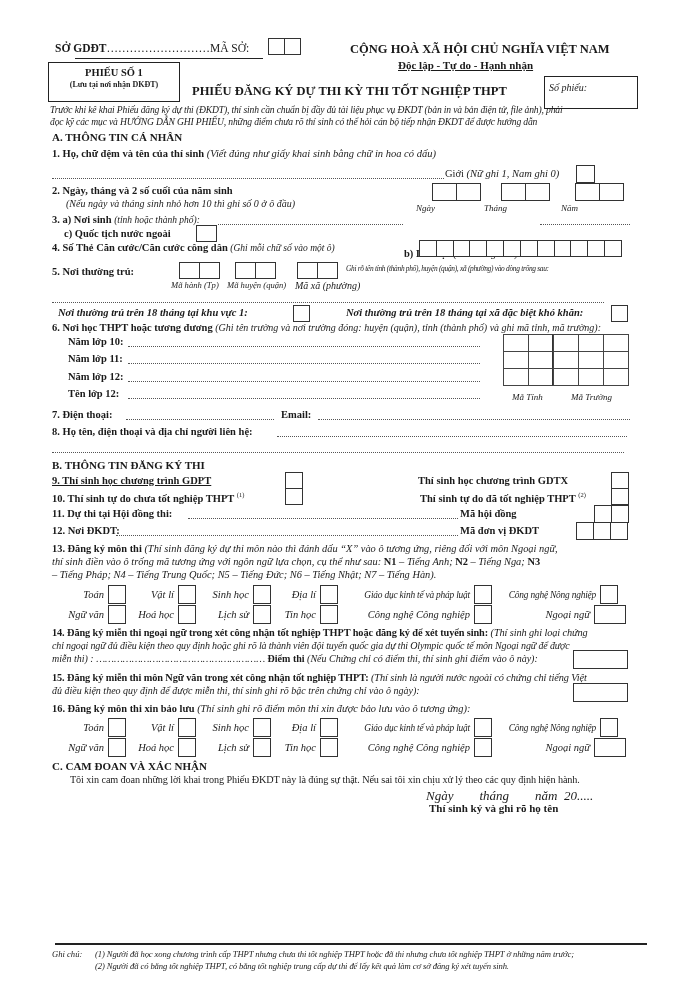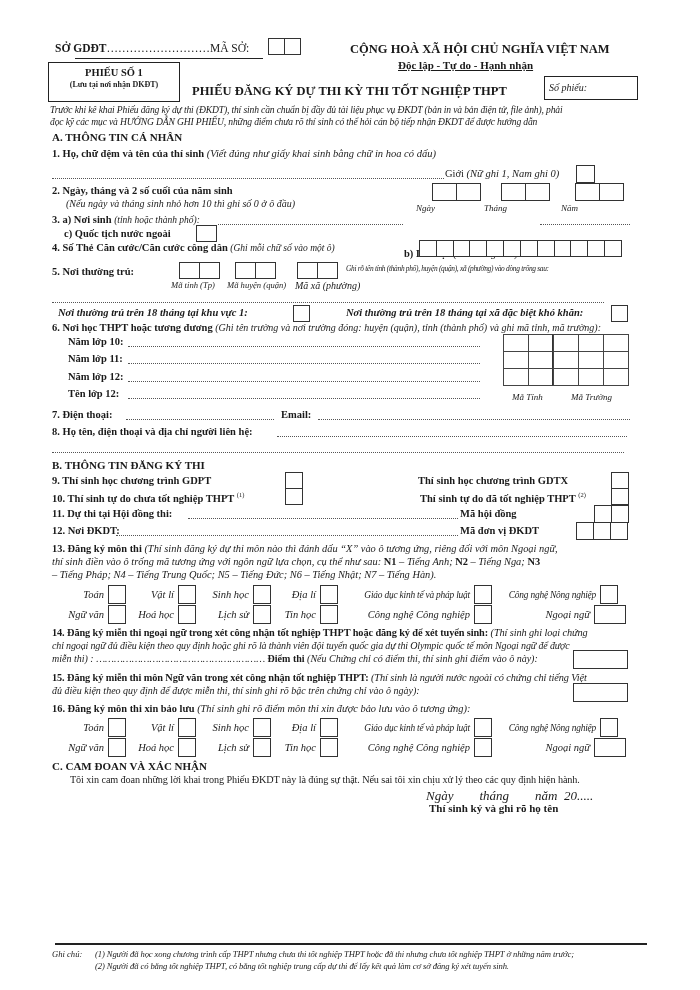--- a/index.html
+++ b/index.html
@@ -63,21 +63,21 @@
 <div class="abs b" style="left:350px;top:42px;font-size:12.5px;">CỘNG HOÀ XÃ HỘI CHỦ NGHĨA VIỆT NAM</div>
 <div class="abs b u" style="left:398px;top:59px;font-size:11px;">Độc lập - Tự do - Hạnh nhận</div>
 
 <div style="position:absolute;left:48px;top:62px;width:132px;height:40px;border:1.5px solid #222;text-align:center;">
   <div class="b" style="font-size:10.5px;margin-top:4px;">PHIẾU SỐ 1</div>
   <div class="b tiny" style="font-size:8px;margin-top:2px;">(Lưu tại nơi nhận DKĐT)</div>
 </div>
 
 <div class="abs b" style="left:192px;top:84px;font-size:12.5px;">PHIẾU ĐĂNG KÝ DỰ THI KỲ THI TỐT NGHIỆP THPT</div>
 
-<div style="position:absolute;left:544px;top:76px;width:94px;height:24px;border:1.3px solid #222;">
+<div style="position:absolute;left:544px;top:76px;width:94px;height:33px;border:1.3px solid #222;">
   <span class="i" style="position:absolute;left:4px;top:5px;font-size:10px;">Số phiếu:</span>
 </div>
 
 <div class="abs i" style="left:50px;top:104px;font-size:9.6px;letter-spacing:-0.15px;">Trước khi kê khai Phiếu đăng ký dự thi (ĐKDT), thí sinh cần chuẩn bị đầy đủ tài liệu phục vụ ĐKDT (bản in và bản điện tử, file ảnh), phải</div>
 <div class="abs i" style="left:50px;top:116px;font-size:9.6px;letter-spacing:-0.15px;">đọc kỹ các mục và HƯỚNG DẪN GHI PHIẾU, những điểm chưa rõ thí sinh có thể hỏi cán bộ tiếp nhận ĐKDT để được hướng dẫn</div>
 
 <div class="abs b" style="left:52px;top:131px;font-size:11px;">A. THÔNG TIN CÁ NHÂN</div>
 
 <div class="abs" style="left:52px;top:148px;font-size:10.5px;">
   <span class="b">1. Họ, chữ đệm và tên của thí sinh</span>
@@ -147,21 +147,21 @@
 </div>
 <div class="boxrow" style="left:235px;top:262px;">
   <div class="cell" style="width:21px;"></div>
     <div class="cell" style="width:21px;"></div>
 </div>
 <div class="boxrow" style="left:297px;top:262px;">
   <div class="cell" style="width:21px;"></div>
     <div class="cell" style="width:21px;"></div>
 </div>
 <div class="abs i" style="left:346px;top:264px;font-size:7.4px;letter-spacing:-0.3px;">Ghi rõ tên tỉnh (thành phố), huyện (quận), xã (phường) vào dòng trống sau:</div>
-<div class="abs i" style="left:171px;top:280px;font-size:8.6px;">Mã tỉnh (Tp)</div>
+<div class="abs i" style="left:171px;top:280px;font-size:8.6px;">Mã hành (Tp)</div>
 <div class="abs i" style="left:227px;top:280px;font-size:8.6px;">Mã huyện (quận)</div>
 <div class="abs i" style="left:295px;top:280px;font-size:10px;">Mã xã (phường)</div>
 <div class="dots" style="left:52px;top:302px;width:552px;"></div>
 
 <div class="abs b i" style="left:58px;top:307px;">Nơi thường trú trên 18 tháng tại khu vực 1:</div>
 <div class="box" style="left:293px;top:305px;"></div>
 <div class="abs b i" style="left:346px;top:307px;">Nơi thường trú trên 18 tháng tại xã đặc biệt khó khăn:</div>
 <div class="box" style="left:611px;top:305px;"></div>
 
 <div class="abs" style="left:52px;top:322px;">
@@ -201,21 +201,21 @@
 <div class="dots" style="left:126px;top:419px;width:148px;"></div>
 <div class="abs b" style="left:281px;top:409px;">Email:</div>
 <div class="dots" style="left:318px;top:419px;width:312px;"></div>
 
 <div class="abs b" style="left:52px;top:426px;">8. Họ tên, điện thoại và địa chỉ người liên hệ:</div>
 <div class="dots" style="left:277px;top:436px;width:350px;"></div>
 <div class="dots" style="left:52px;top:452px;width:572px;"></div>
 
 <div class="abs b" style="left:52px;top:459px;font-size:11px;">B. THÔNG TIN ĐĂNG KÝ THI</div>
 
-<div class="abs b" style="left:52px;top:475px;">9. Thí sinh học chương trình GDPT</div>
+<div class="abs b" style="left:52px;top:475px;text-decoration:underline;">9. Thí sinh học chương trình GDPT</div>
 <div class="box" style="left:285px;top:472px;width:18px;height:17px;"></div>
 <div class="abs b" style="left:418px;top:475px;">Thí sinh học chương trình GDTX</div>
 <div class="box" style="left:611px;top:472px;width:18px;height:17px;"></div>
 
 <div class="abs b" style="left:52px;top:491px;">
   <span>10. Thí sinh tự do chưa tốt nghiệp THPT</span>
   <sup style="font-size:6.5px;font-weight:normal;">(1)</sup>
 </div>
 <div class="box" style="left:285px;top:488px;width:18px;height:17px;"></div>
 <div class="abs b" style="left:420px;top:491px;">

